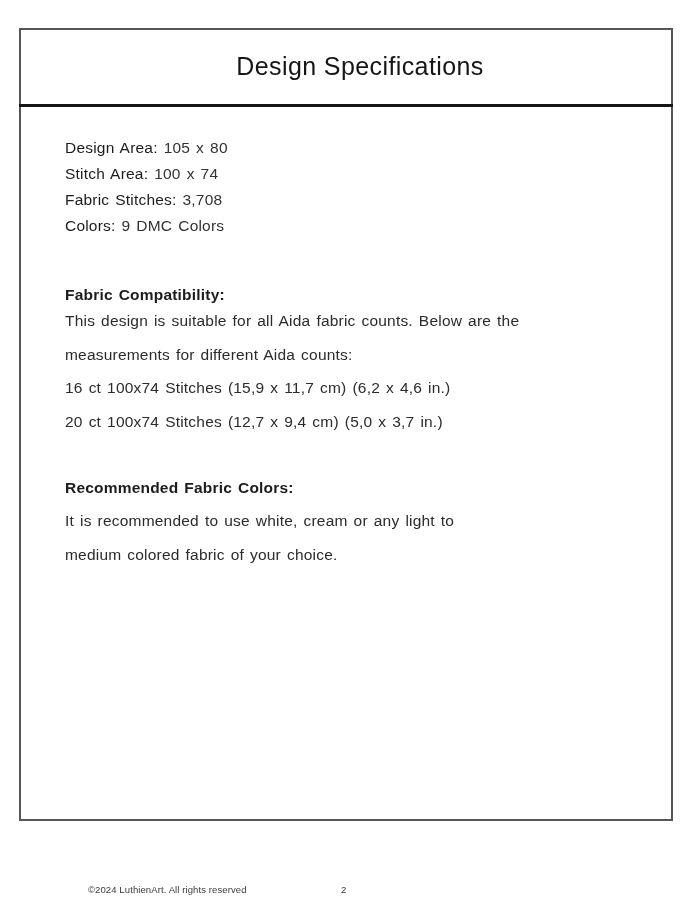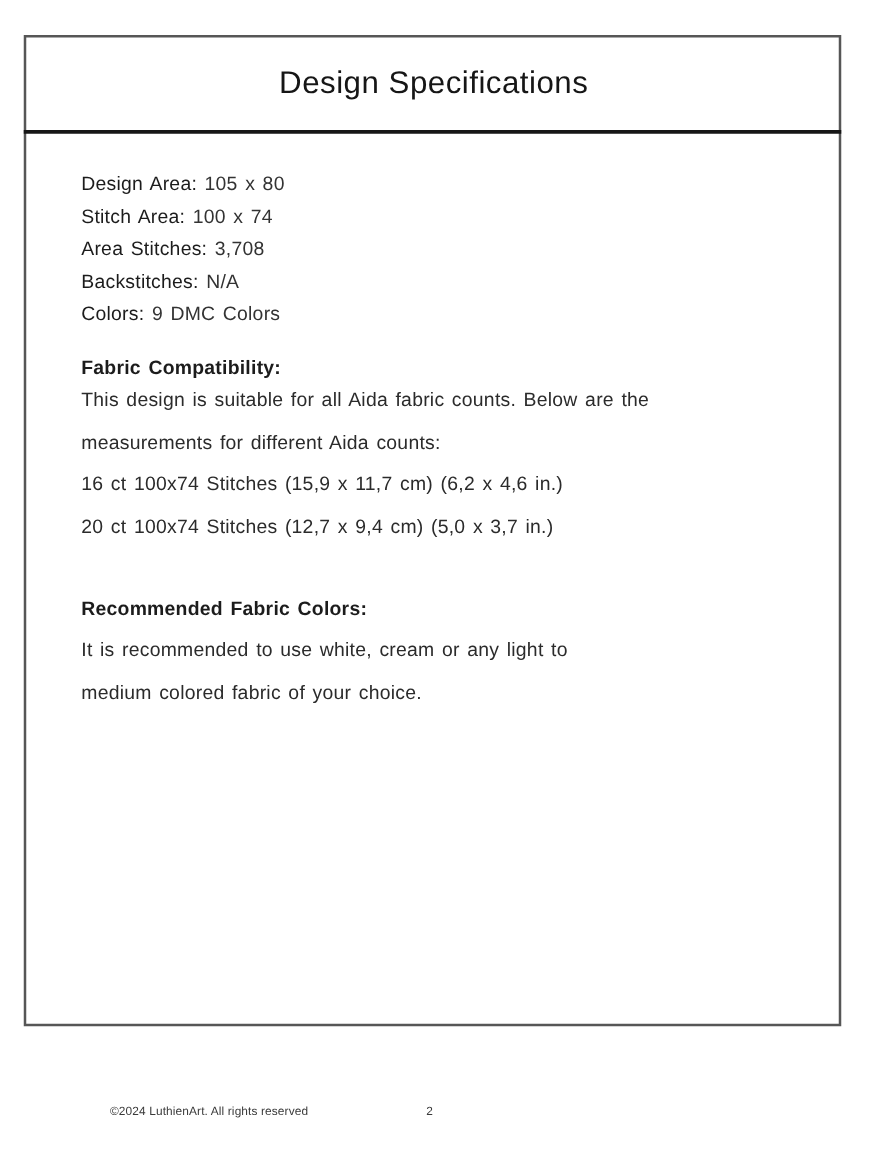--- a/index.html
+++ b/index.html
@@ -20,21 +20,21 @@
     position: absolute;
     left: 19px;
     top: 28px;
     width: 654px;
     height: 793px;
     border: 2px solid #565656;
     box-sizing: border-box;
   }
   .title {
     position: absolute;
-    left: 20px;
+    left: 33px;
     top: 49px;
     width: 654px;
     text-align: center;
     font-size: 25px;
     line-height: 34px;
     font-weight: 500;
     letter-spacing: 0.4px;
     color: #161616;
   }
   .divider {
@@ -130,24 +130,21 @@
   <div class="divider"></div>
 
   <div class="specs">
     <div class="spec-row">
       <span class="spec-label">Design Area:</span><span class="spec-value">105 x 80</span>
     </div>
     <div class="spec-row">
       <span class="spec-label">Stitch Area:</span><span class="spec-value">100 x 74</span>
     </div>
     <div class="spec-row">
-      <span class="spec-label">Area Stitches:</span><span class="spec-value">3,708</span>
-    </div>
-    <div class="spec-row">
-      <span class="spec-label">Backstitches:</span><span class="spec-value">N/A</span>
+      <span class="spec-label">Fabric Stitches:</span><span class="spec-value">3,708</span>
     </div>
     <div class="spec-row">
       <span class="spec-label">Colors:</span><span class="spec-value">9 DMC Colors</span>
     </div>
   </div>
 
   <div class="heading h-fabric">Fabric Compatibility:</div>
 
   <div class="para p-fabric">
     <div class="line">This design is suitable for all Aida fabric counts. Below are the</div>

